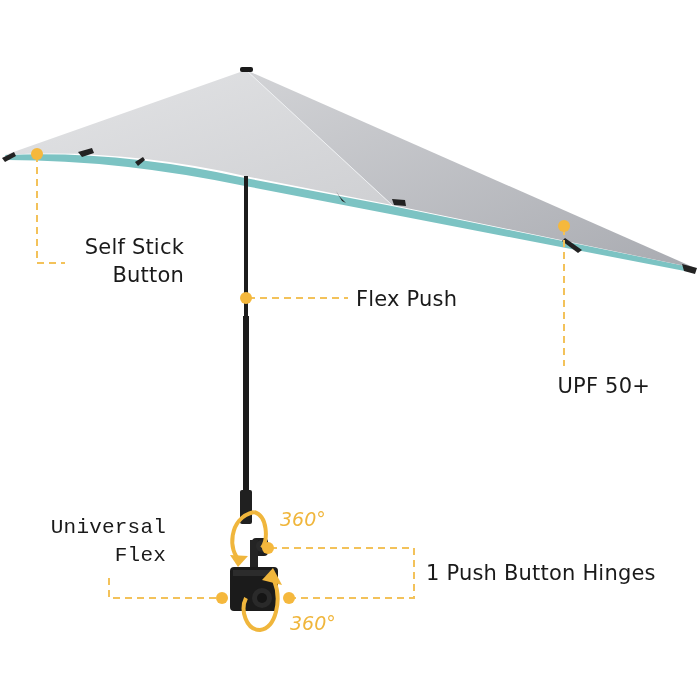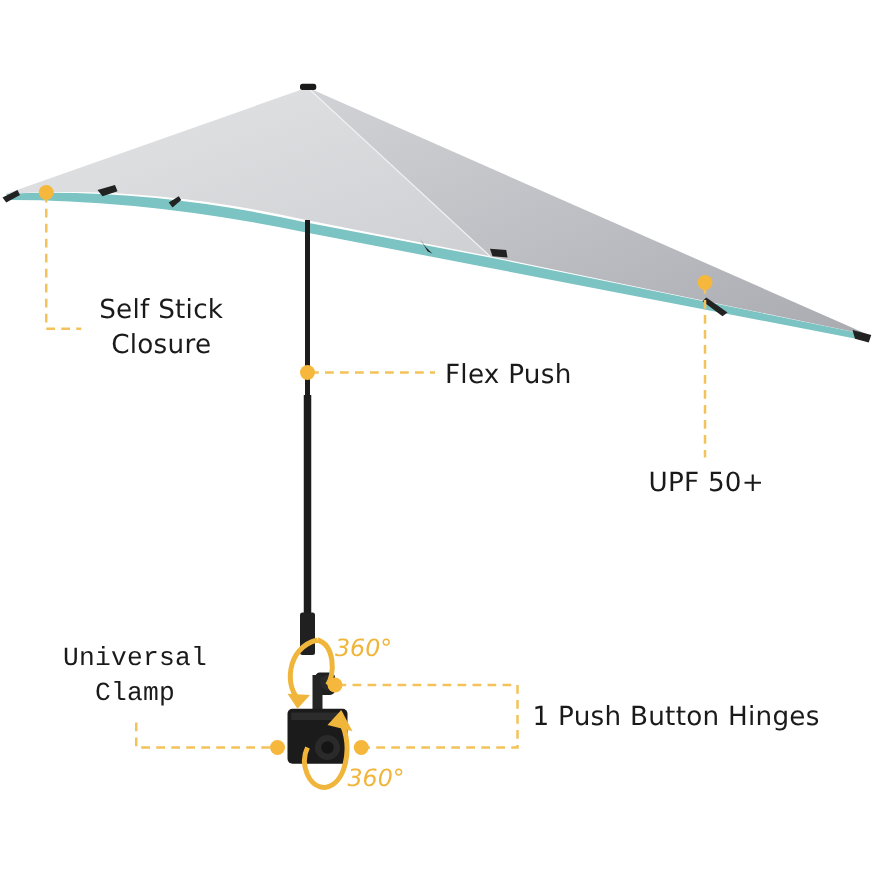--- a/index.html
+++ b/index.html
@@ -1,19 +1,19 @@
 <!DOCTYPE html>
 <html><head>
 <meta charset="utf-8">
 <style>
   html, body { margin:0; padding:0; background:#ffffff; }
   body { width:700px; height:700px; position:relative; overflow:hidden; font-family:"DejaVu Sans", sans-serif; }
   #stage { position:absolute; left:0; top:0; width:700px; height:700px; }
-  .label { position:absolute; color:#1a1a1a; font-size:21px; line-height:28px; text-align:center; white-space:nowrap; letter-spacing:0.2px; }
-  .deg { position:absolute; color:#f0b63c; font-size:19px; font-style:italic; line-height:22px; }
+  .label { position:absolute; color:#1a1a1a; font-size:21px; line-height:28px; text-align:right; white-space:nowrap; letter-spacing:0.2px; }
+  .deg { position:absolute; color:#f0b63c; font-size:19px; font-style:italic; line-height:22px;margin-left:12px; }
 </style>
 </head>
 <body>
 
 <div id="stage">
   <svg width="700" height="700" viewBox="0 0 700 700" style="position:absolute;left:0;top:0;">
     <defs>
       <linearGradient id="gLeft" x1="0" y1="0" x2="1" y2="1">
         <stop offset="0" stop-color="#e3e4e6"></stop>
         <stop offset="1" stop-color="#cfd0d3"></stop>
@@ -79,34 +79,34 @@
       <circle cx="246" cy="298" r="6"></circle>
       <circle cx="564" cy="226" r="6"></circle>
       <circle cx="268" cy="548" r="6"></circle>
       <circle cx="289" cy="598" r="6"></circle>
       <circle cx="222" cy="598" r="6"></circle>
     </g>
   </svg>
 
   <div class="label" style="left:74px;top:233px;width:110px;">
     <div>Self Stick</div>
-    <div>Closure</div>
+    <div>Button</div>
   </div>
 
   <div class="label" style="left:356px;top:285px;">
     <div>Flex Push</div>
   </div>
 
   <div class="label" style="left:480px;top:372px;width:170px;">
     <div>UPF 50+</div>
   </div>
 
   <div class="label" style="left:50px;top:514px;width:116px;font-family:Liberation Mono, monospace;">
     <div>Universal</div>
-    <div>Clamp</div>
+    <div>Flex</div>
   </div>
 
   <div class="label" style="left:426px;top:559px;">
     <div>1 Push Button Hinges</div>
   </div>
 
   <div class="deg" style="left:268px;top:508px;">360°</div>
   <div class="deg" style="left:278px;top:612px;">360°</div>
 </div>
 

